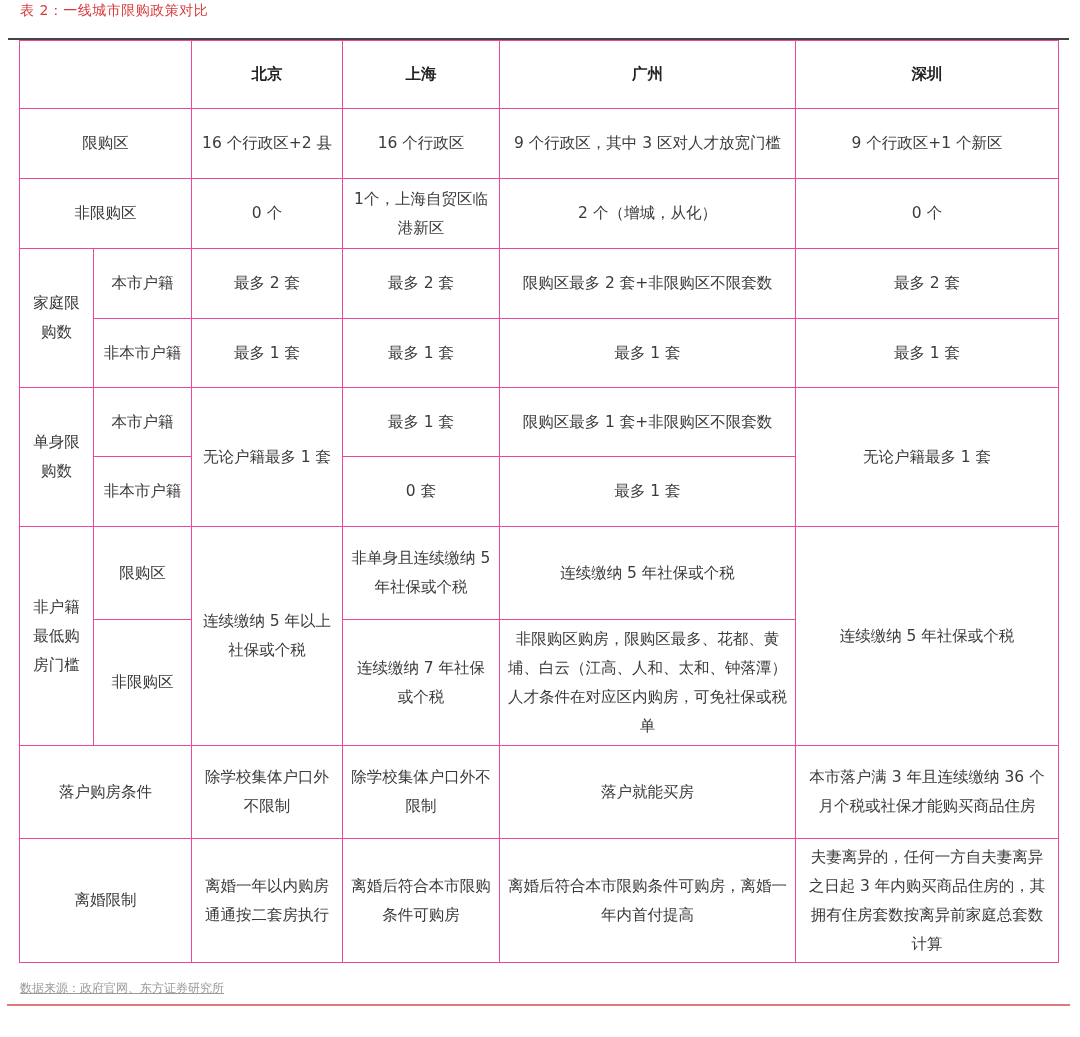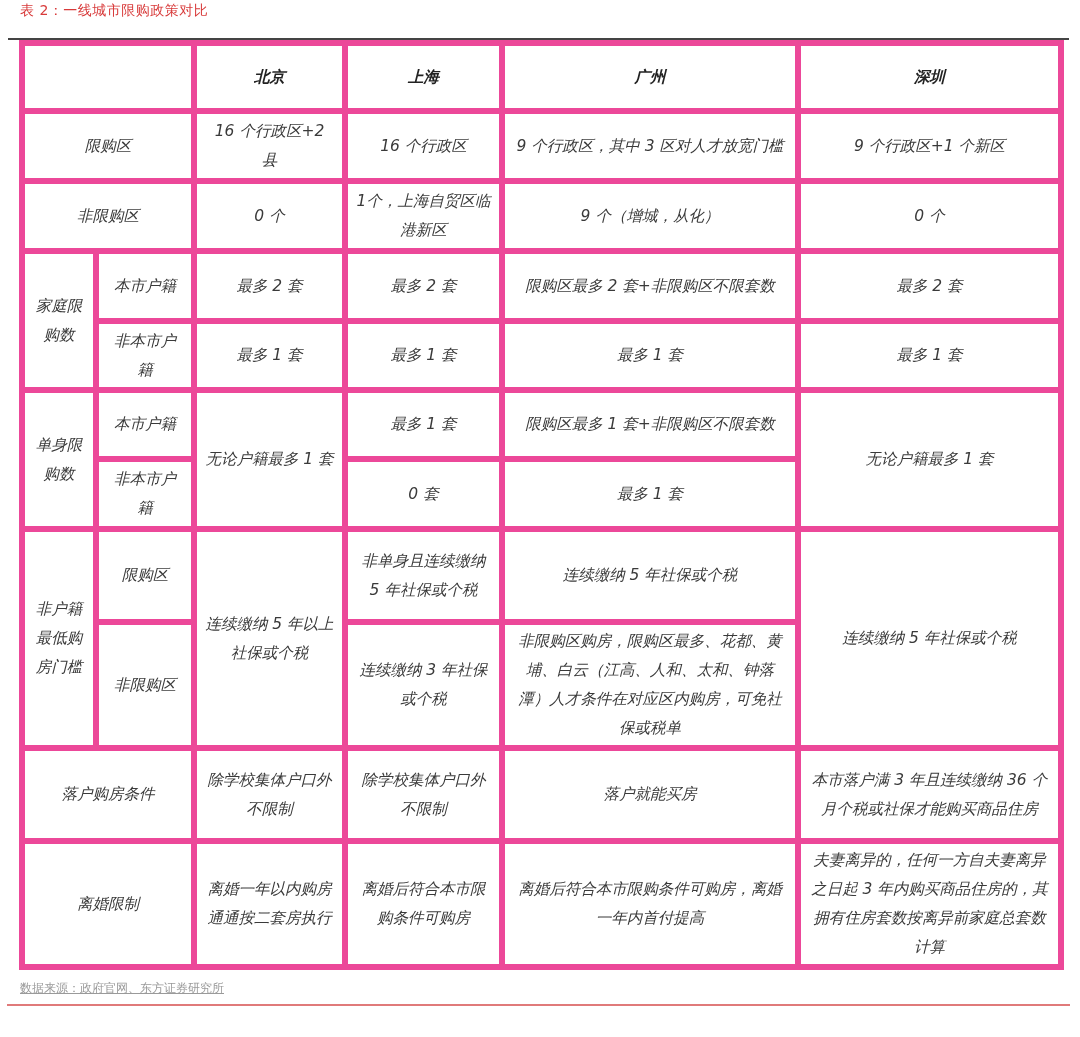--- a/index.html
+++ b/index.html
@@ -34,30 +34,29 @@
     }
     table.policy {
       position: absolute;
       left: 19px;
       top: 40px;
       width: 1039px;
       border-collapse: collapse;
       table-layout: fixed;
     }
     table.policy td, table.policy th {
-      border: 6px solid #ec4899;
+      border: 1px solid #ec4899;
       text-align: center;
       vertical-align: middle;
       font-size: 15.5px;
       line-height: 29px;
       padding: 2px 8px;
       color: #3a3a3a;
       font-weight: normal;
       word-break: break-all;
-      font-style: italic;
     }
     table.policy th {
       font-weight: bold;
       color: #222222;
       font-size: 15.5px;
     }
     table.policy tr.r-head { height: 68px; }
     table.policy tr.r1 { height: 70px; }
     table.policy tr.r2 { height: 70px; }
     table.policy tr.r3 { height: 70px; }
@@ -123,21 +122,21 @@
     <td>16 个行政区+2 县</td>
     <td>16 个行政区</td>
     <td>9 个行政区，其中 3 区对人才放宽门槛</td>
     <td>9 个行政区+1 个新区</td>
   </tr>
 
   <tr class="r2">
     <td colspan="2">非限购区</td>
     <td>0 个</td>
     <td>1个，上海自贸区临港新区</td>
-    <td>9 个（增城，从化）</td>
+    <td>2 个（增城，从化）</td>
     <td>0 个</td>
   </tr>
 
   <tr class="r3">
     <td rowspan="2" class="group-label">家庭限购数</td>
     <td>本市户籍</td>
     <td>最多 2 套</td>
     <td>最多 2 套</td>
     <td class="top-align">限购区最多 2 套+非限购区不限套数</td>
     <td>最多 2 套</td>
@@ -170,21 +169,21 @@
     <td rowspan="2" class="group-label">非户籍最低购房门槛</td>
     <td>限购区</td>
     <td rowspan="2">连续缴纳 5 年以上社保或个税</td>
     <td>非单身且连续缴纳 5 年社保或个税</td>
     <td>连续缴纳 5 年社保或个税</td>
     <td rowspan="2">连续缴纳 5 年社保或个税</td>
   </tr>
 
   <tr class="r8">
     <td>非限购区</td>
-    <td>连续缴纳 3 年社保或个税</td>
+    <td>连续缴纳 7 年社保或个税</td>
     <td>非限购区购房，限购区最多、花都、黄埔、白云（江高、人和、太和、钟落潭）人才条件在对应区内购房，可免社保或税单</td>
   </tr>
 
   <tr class="r9">
     <td colspan="2">落户购房条件</td>
     <td>除学校集体户口外不限制</td>
     <td>除学校集体户口外不限制</td>
     <td>落户就能买房</td>
     <td>本市落户满 3 年且连续缴纳 36 个月个税或社保才能购买商品住房</td>
   </tr>

